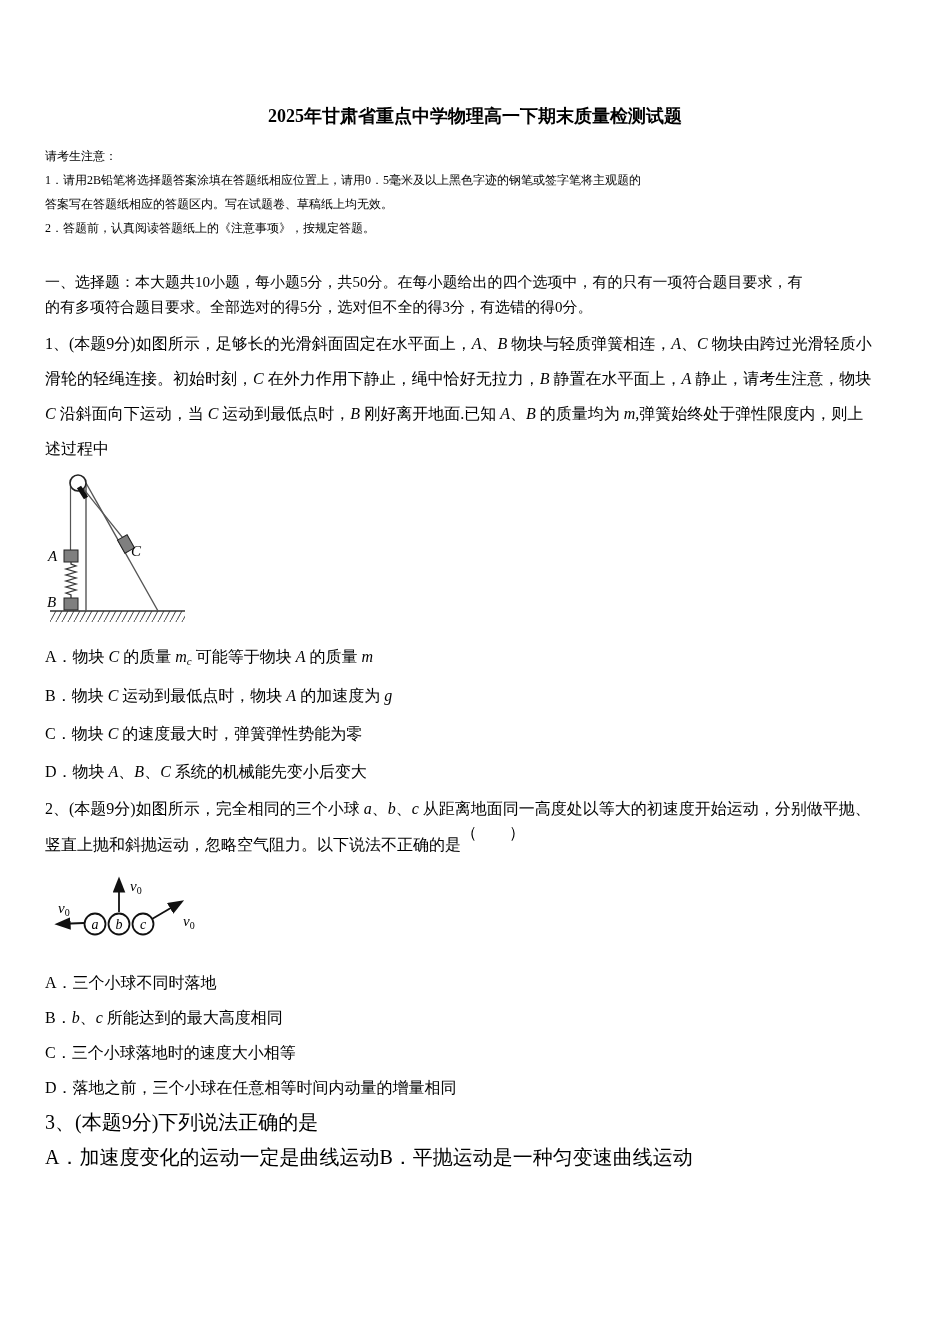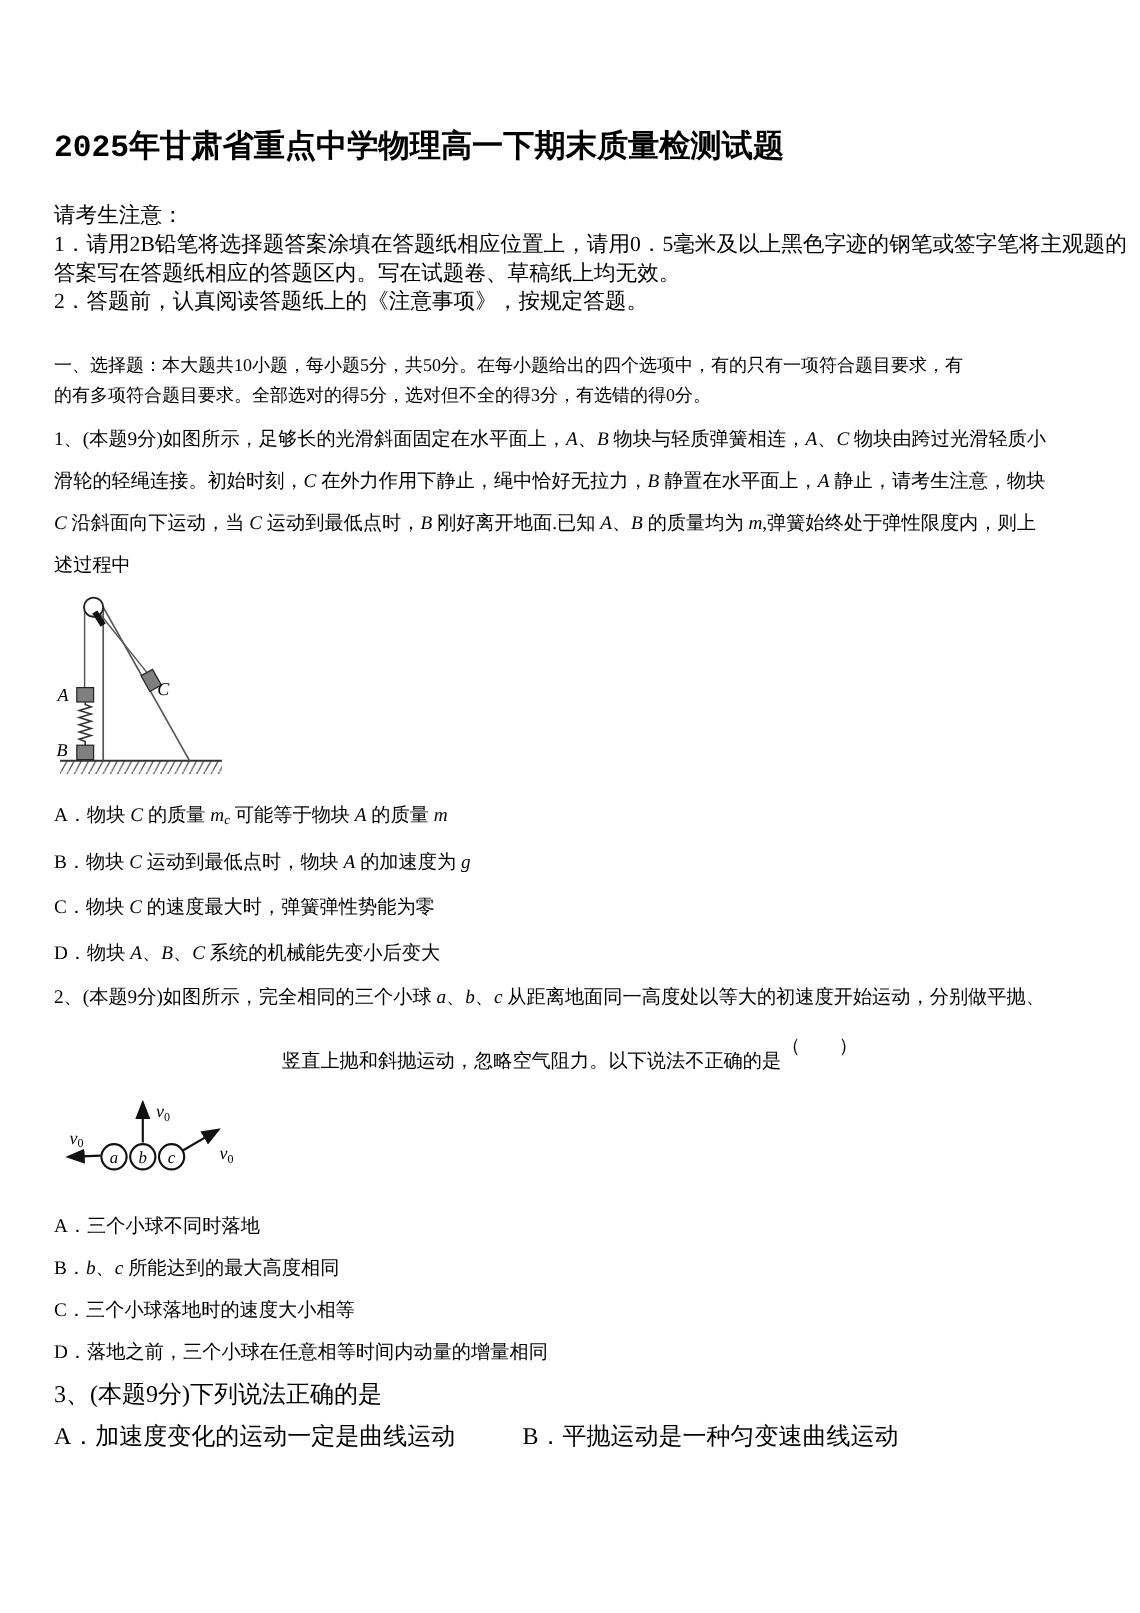--- a/index.html
+++ b/index.html
@@ -6,38 +6,39 @@
   html, body { margin: 0; padding: 0; }
   body {
     width: 950px; height: 1344px;
     background: #ffffff; color: #000000;
     font-family: "Liberation Serif", "DejaVu Serif", serif;
     overflow: hidden;
   }
   .page { padding: 0 45px; }
   .doc-title {
     margin: 104px 0 0 0;
-    font-size: 26px; font-weight: bold;
-    font-family: Liberation Mono, monospace;
+    text-align: center;
+    font-size: 18px; font-weight: bold;
+    font-family: Liberation Serif, serif;
   }
   .line { white-space: nowrap; }
-  .notice { margin-top: 28px; font-size: 18px; line-height: 24px; }
+  .notice { margin-top: 16px; font-size: 12px; line-height: 24px; }
   .section-head { margin-top: 30px; font-size: 15px; line-height: 25px; }
   .stem { font-size: 16px; }
   .q1-stem { margin-top: 6px; line-height: 35px; }
   .q2-stem { line-height: 36px; }
-  .mt18 { margin-top: 17px; text-align: center; }
+  .mt18 { margin-top: 0; }
   .options { font-size: 16px; }
   .q1-options { margin-top: 12px; line-height: 38px; }
   .q2-options { margin-top: 14px; line-height: 35px; }
   .q3-block { font-size: 20px; line-height: 35px; }
   .it { font-style: italic; }
   .sb { font-size: 11px; position: relative; top: 3px; }
   .rz { position: relative; top: -12px; }
-  .gap-b { margin-left: 56px; }
+  .gap-b { }
   .fig1 { display: block; margin-left: 0; }
   .fig2 { display: block; margin-left: 5px; margin-top: 8px; }
   svg text { font-family: "Liberation Serif", "DejaVu Serif", serif; }
 </style>
 </head>
 <body>
 
 <div class="page">
 
   <h1 class="doc-title">2025年甘肃省重点中学物理高一下期末质量检测试题</h1>

